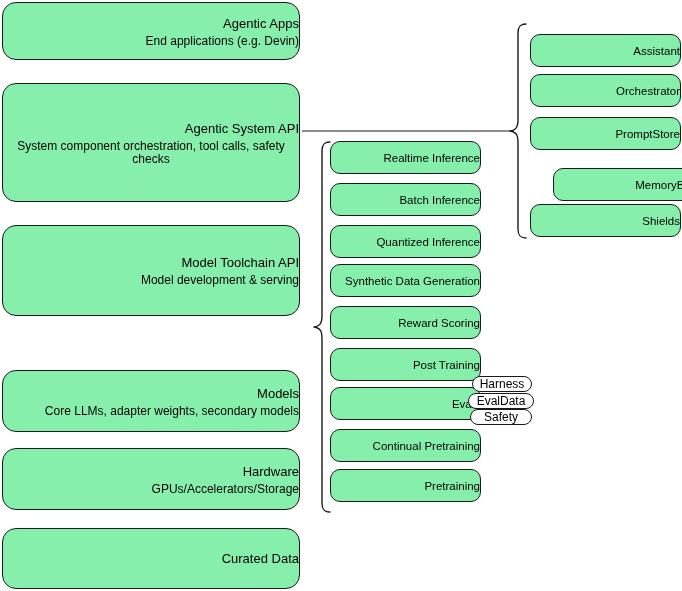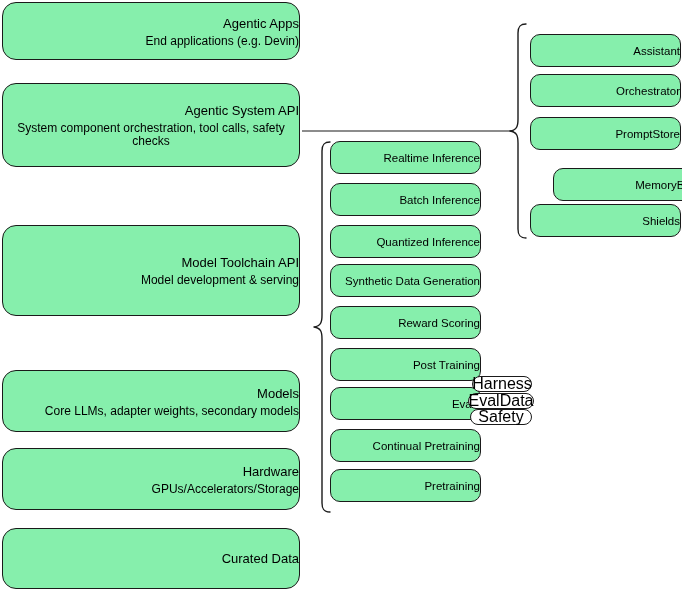--- a/index.html
+++ b/index.html
@@ -69,21 +69,21 @@
   .tag {
     position: absolute;
     box-sizing: border-box;
     background: #ffffff;
     border: 1px solid #1a1a1a;
     border-radius: 999px;
     height: 16px;
     display: flex;
     align-items: center;
     justify-content: center;
-    font-size: 16px;
+    font-size: 12px;
     line-height: 12px;
     color: #000000;
     z-index: 5;
   }
 
   
   .connector { position: absolute; z-index: 1; }
   .connector svg { display: block; overflow: visible; }
   .brace-path {
     fill: none;
@@ -101,21 +101,21 @@
 </head>
 <body>
 
 <div id="canvas">
 
   <div class="node stack-node" style="top:2px;height:58px;">
     <div class="stack-title">Agentic Apps</div>
     <div class="stack-sub">End applications (e.g. Devin)</div>
   </div>
 
-  <div class="node stack-node" style="top:83px;height:84px;">
+  <div class="node stack-node" style="top:83px;height:119px;">
     <div class="stack-title">Agentic System API</div>
     <div class="stack-sub">System component orchestration, tool calls, safety checks</div>
   </div>
 
   <div class="node stack-node" style="top:225px;height:91px;padding-left:40px;">
     <div class="stack-title">Model Toolchain API</div>
     <div class="stack-sub">Model development &amp; serving</div>
   </div>
 
   <div class="node stack-node" style="top:370px;height:62px;">

